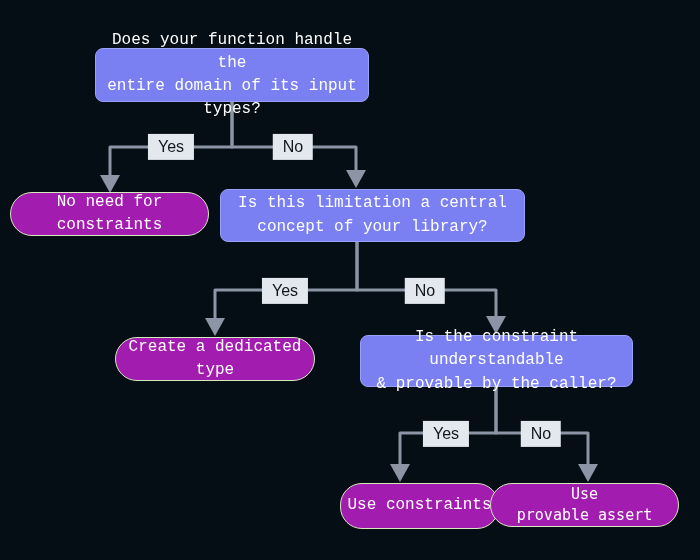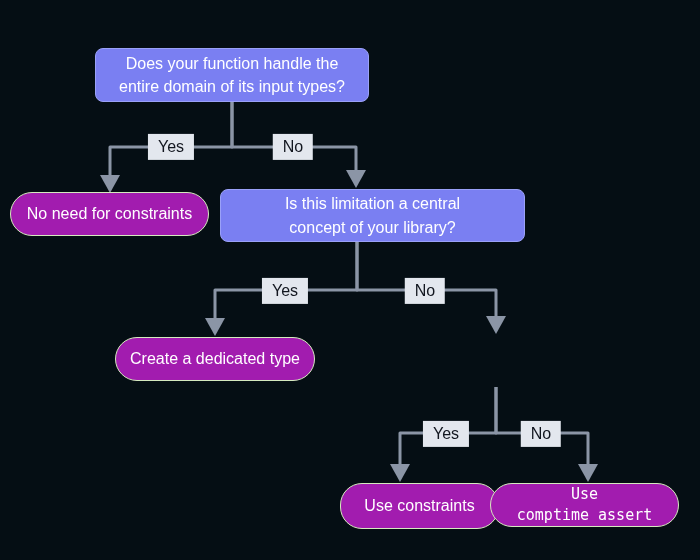--- a/index.html
+++ b/index.html
@@ -31,20 +31,21 @@
     position:absolute;
     box-sizing:border-box;
     display:flex;
     align-items:center;
     justify-content:center;
     text-align:center;
     white-space:pre-line;
     color:#ffffff;
     font-size:16px;
     line-height:1.45;
+    font-family:Liberation Mono, monospace;
   }
   .node.question{
     background:#7a7ff2;
     border:1.4px solid #9aa1f8;
     border-radius:8px;
   }
   .node.answer{
     background:#a21caf;
     border:1.5px solid #d5eabf;
     border-radius:22px;
@@ -110,21 +111,23 @@
   <div class="node answer n-a1">No need for constraints</div>
 
   <div class="node question n-q2">Is this limitation a central
 concept of your library?</div>
 
   <div class="elabel el-3">Yes</div>
   <div class="elabel el-4">No</div>
 
   <div class="node answer n-a2">Create a dedicated type</div>
 
+  <div class="node question n-q3">Is the constraint understandable
+&amp; provable by the caller?</div>
 
   <div class="elabel el-5">Yes</div>
   <div class="elabel el-6">No</div>
 
   <div class="node answer n-a3">Use constraints</div>
   <div class="node answer mono n-a4">Use
-comptime assert</div>
+provable assert</div>
 
 </div>
 
 </body></html>

